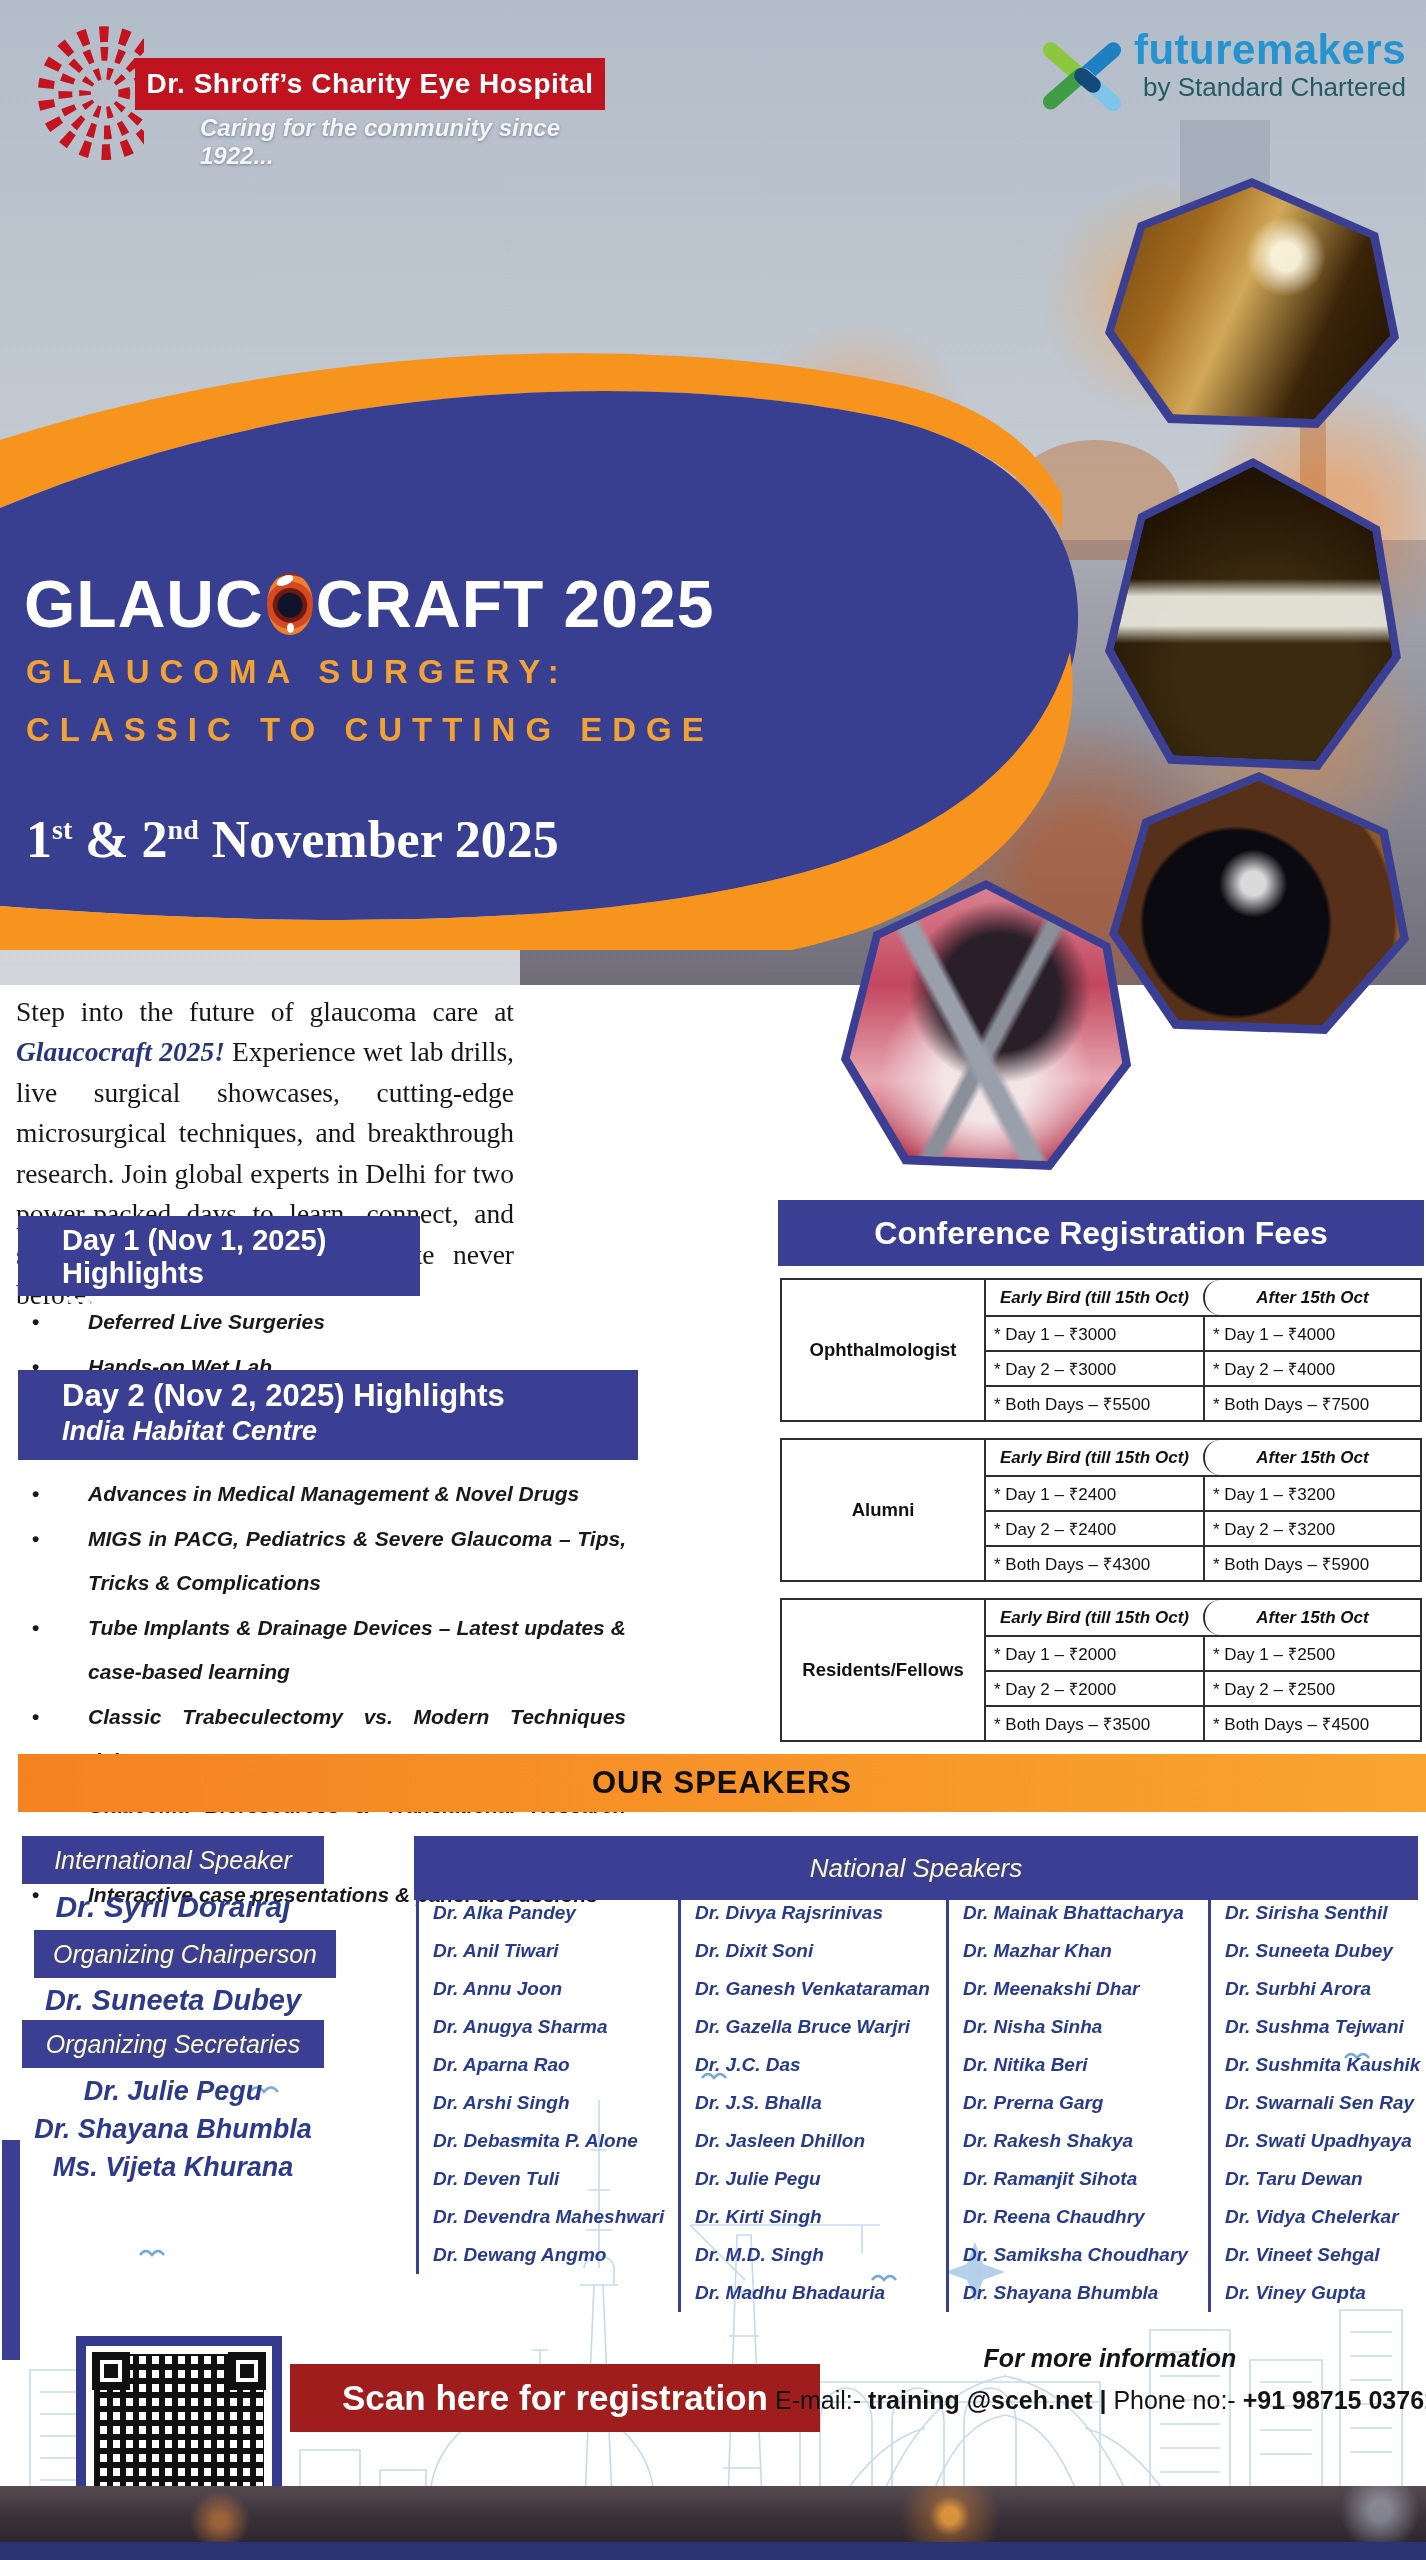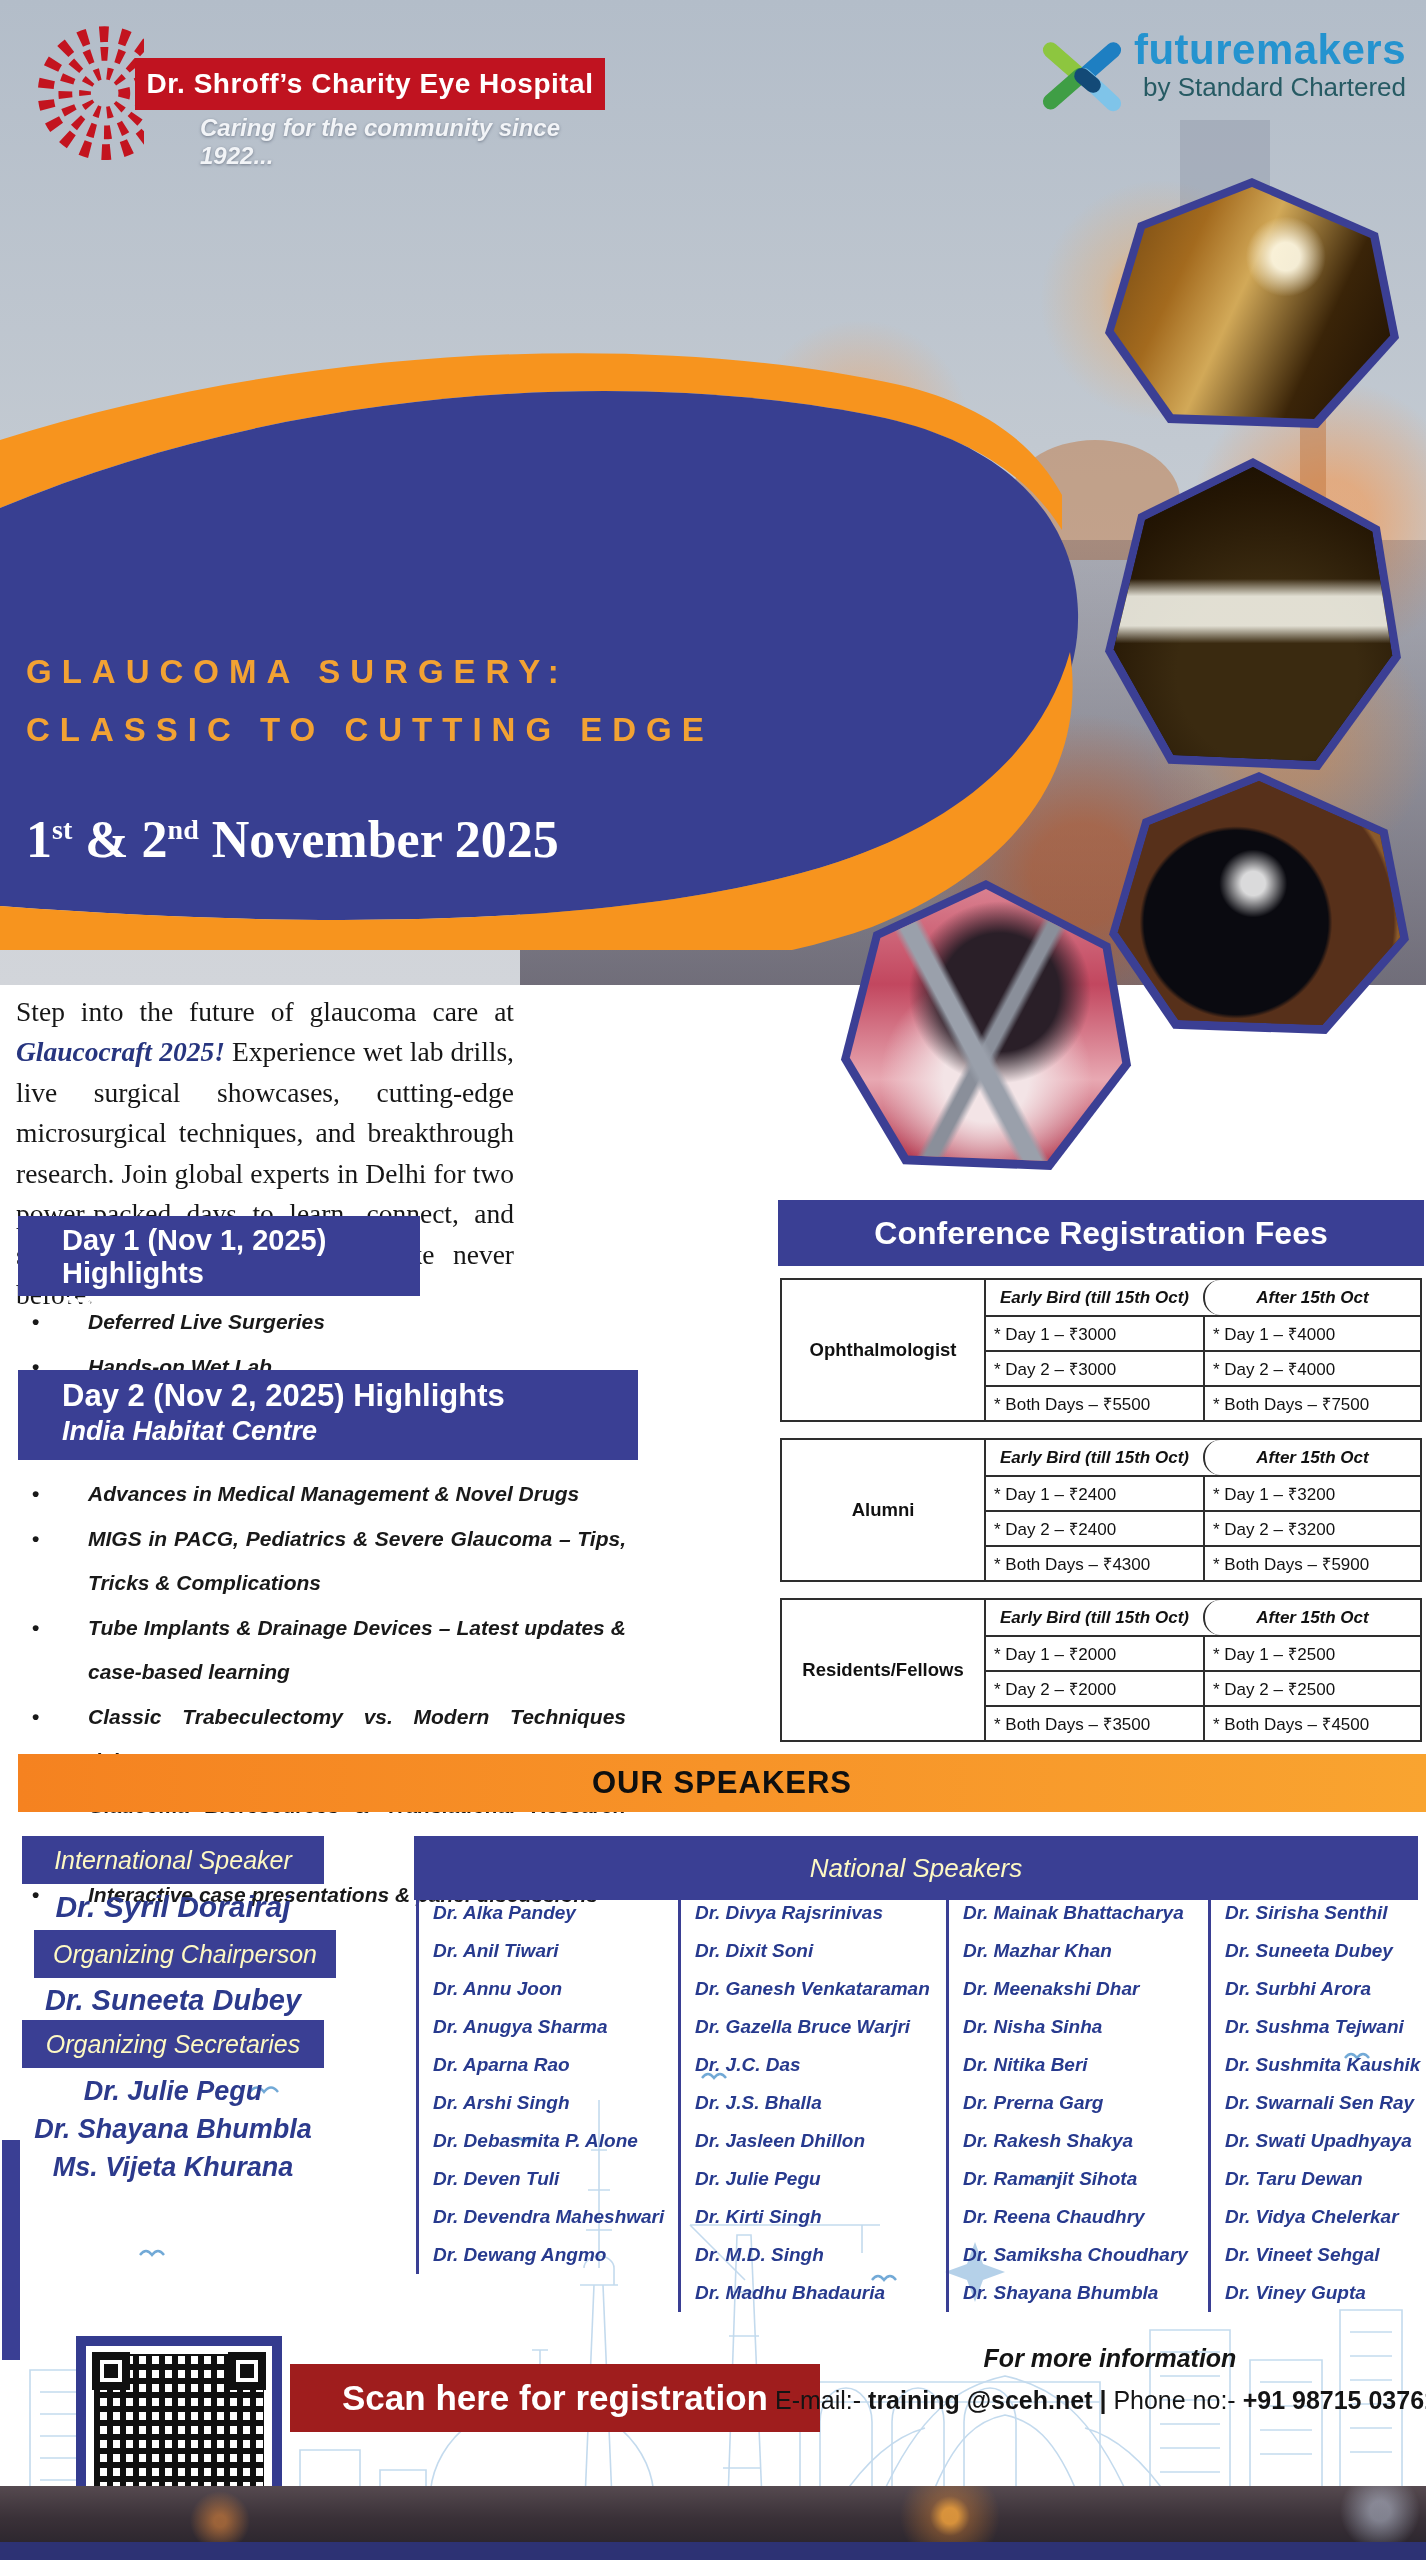--- a/index.html
+++ b/index.html
@@ -182,20 +182,25 @@
       <span class="fm-word">futuremakers</span>
       <span class="fm-by">by Standard Chartered</span>
     </div>
   </div>
 
   <svg class="banner-svg" viewBox="0 0 1426 600" preserveAspectRatio="none">
     <path fill="#f7941e" d="M0,90 C300,-5 650,-20 900,35 C985,55 1035,95 1062,145 L1062,180 C1025,120 965,88 885,68 C645,18 300,32 0,158 Z"></path>
     <path fill="#383f91" d="M0,158 C300,32 645,18 885,68 C1005,95 1075,165 1078,262 C1081,372 990,462 838,512 C648,574 348,582 0,556 Z"></path>
     <path fill="#f7941e" d="M0,556 C348,582 648,574 838,512 C958,472 1042,402 1070,302 C1088,422 1012,522 872,577 C662,652 300,642 0,602 Z"></path>
   </svg>
+  <div class="ev-title">
+    <span>GLAUC</span>
+      <span class="eye"></span>
+      <span>CRAFT 2025</span>
+  </div>
   <div class="ev-sub" style="top:653px;">GLAUCOMA SURGERY:</div>
   <div class="ev-sub" style="top:711px;">CLASSIC TO CUTTING EDGE</div>
   <div class="ev-date">
     <span>1</span><sup>st</sup><span> &amp; </span><span>2</span><sup>nd</sup><span> November 2025</span>
   </div>
 
   <div class="hep hep1" style="left:1102px;top:178px;width:300px;height:250px;">
       <div class="hep-in"></div>
     </div>
   <div class="hep hep2" style="left:1102px;top:458px;width:302px;height:312px;">

